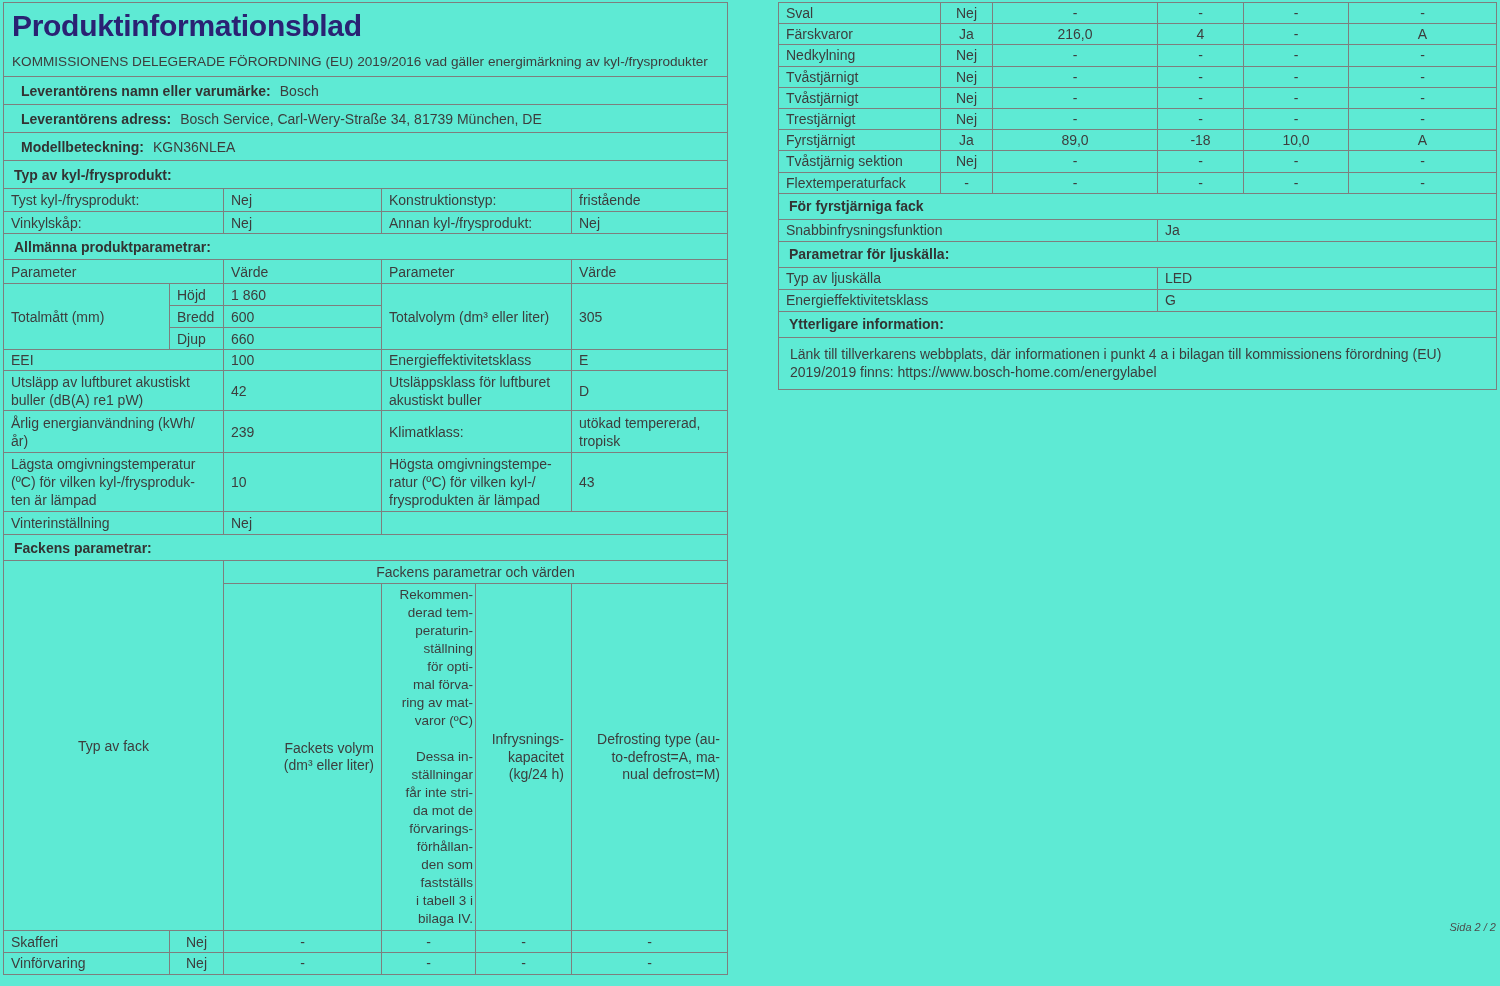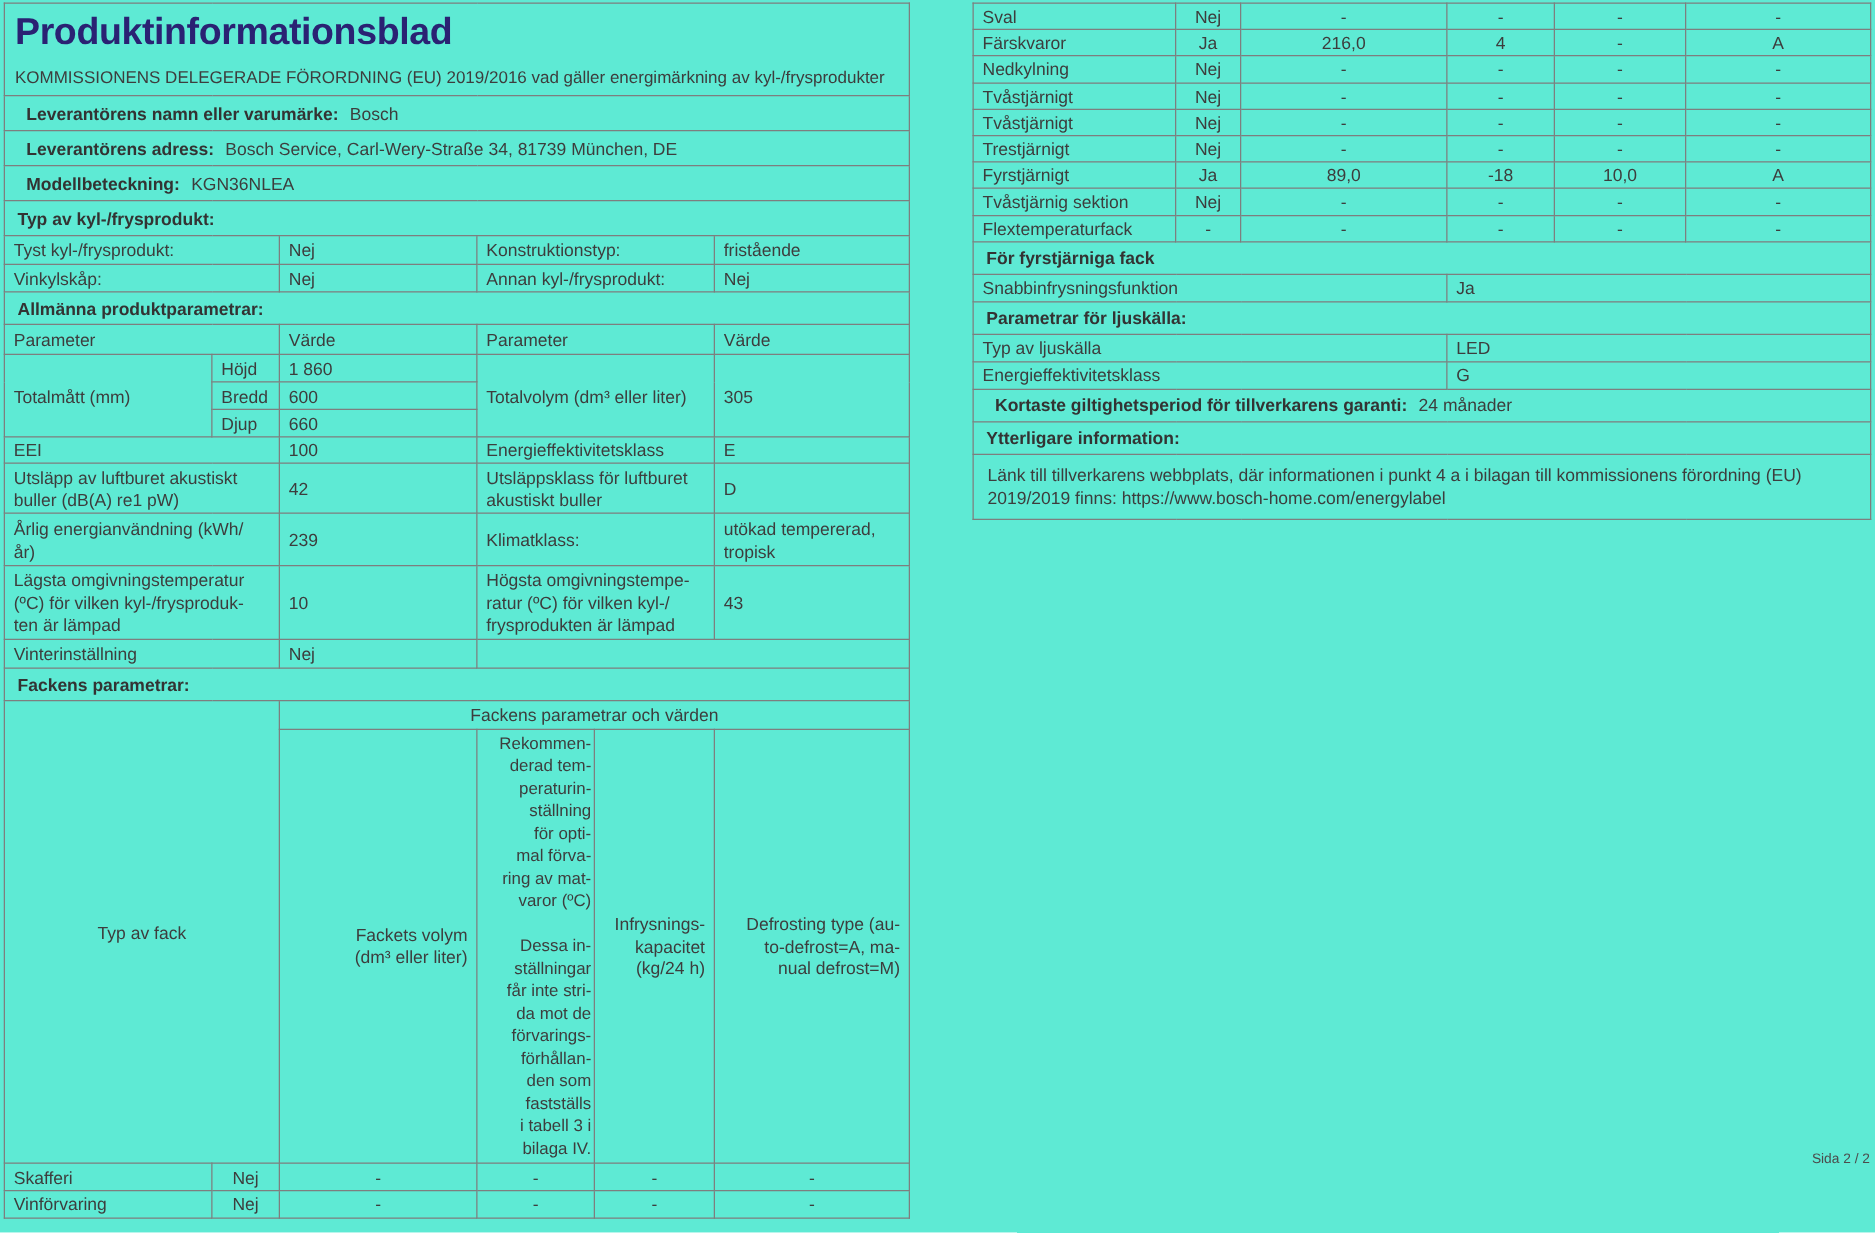--- a/index.html
+++ b/index.html
@@ -47,21 +47,21 @@
   }
   .doc-subtitle { font-size:13.6px; color:#3d3d3d; margin-top:9px; }
 
   .comp-temp { padding:2px 2px; font-size:13.5px; line-height:18px; }
   .comp-hdr  { line-height:1.25; }
 
   .footer {
     position:absolute; font-size:11px; color:#4c4c4c; text-align:right;
   }
   .footer1 { left:3px;  top:1020px; width:724px; }
-  .footer2 { left:778px; top:921px; width:718px; }
+  .footer2 { left:778px; top:921px; width:718px;font-style:italic; }
 </style>
 </head>
 <body>
 
 <div class="canvas">
 
   <div class="page page1">
     <table>
       <colgroup>
         <col style="width:166px">
@@ -314,23 +314,20 @@
         </tr>
         <tr class="rh22">
           <td colspan="3">Typ av ljuskälla</td>
           <td colspan="3">LED</td>
         </tr>
         <tr class="rh22">
           <td colspan="3">Energieffektivitetsklass</td>
           <td colspan="3">G</td>
         </tr>
         <tr class="rh26">
-          <td colspan="6"><span class="b lbl">Kortaste giltighetsperiod för tillverkarens garanti:</span><span>24 månader</span></td>
-        </tr>
-        <tr class="rh26">
           <td colspan="6" class="b">Ytterligare information:</td>
         </tr>
         <tr class="rh52">
           <td colspan="6" class="pre">Länk till tillverkarens webbplats, där informationen i punkt 4 a i bilagan till kommissionens förordning (EU)
 2019/2019 finns:  https://www.bosch-home.com/energylabel</td>
         </tr>
       </tbody>
     </table>
   </div>
 

